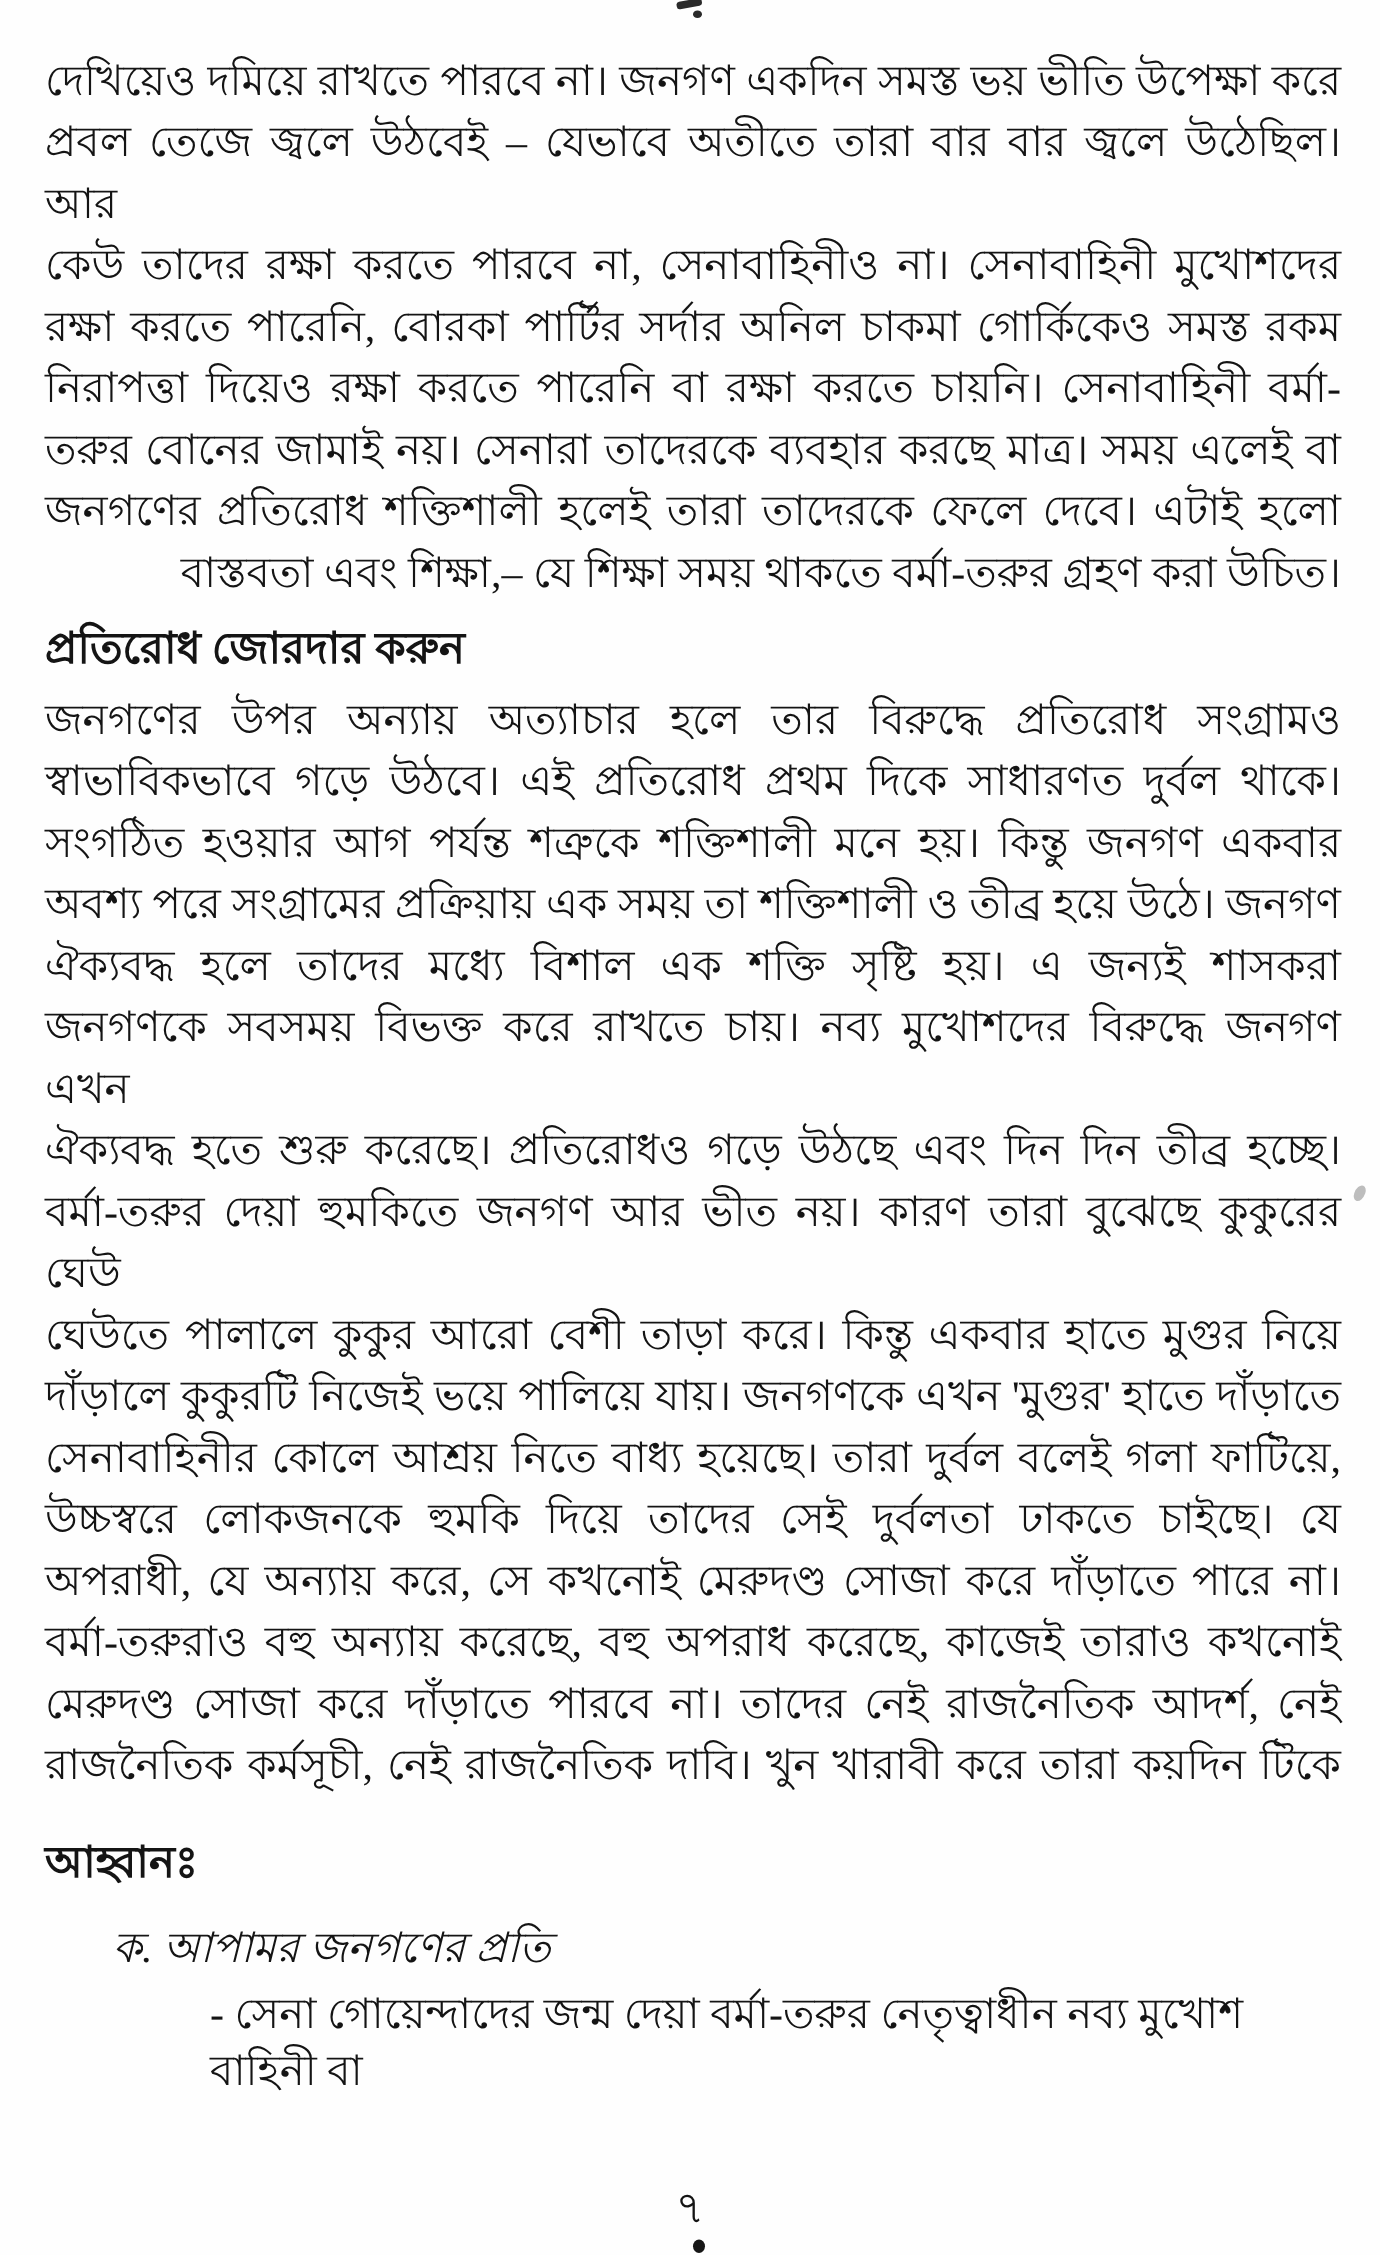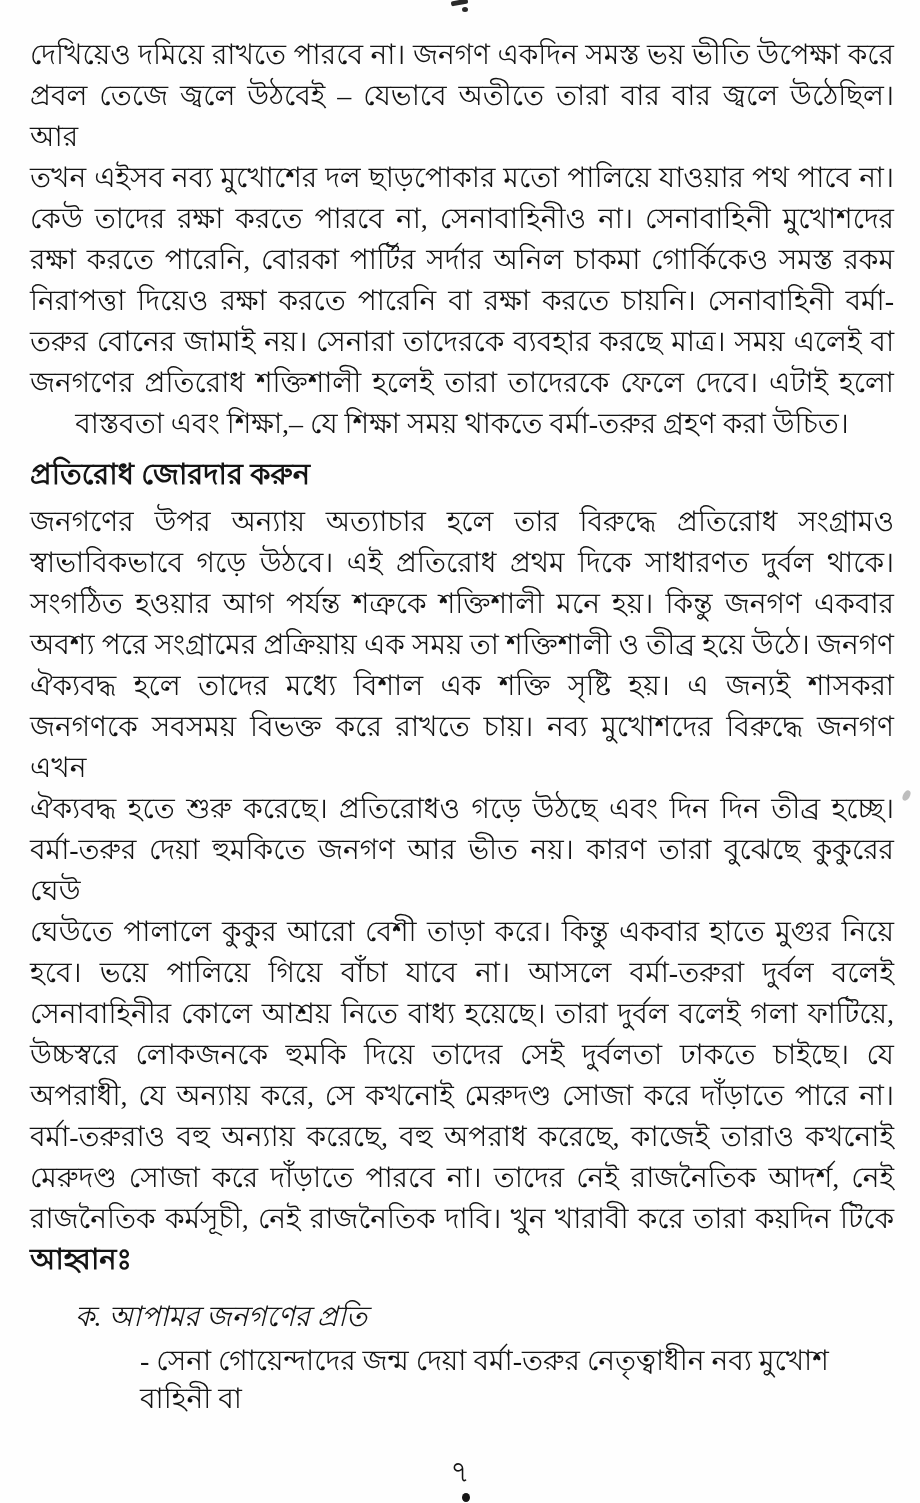--- a/index.html
+++ b/index.html
@@ -20,33 +20,34 @@
     left: 30px; right: 26px; top: 34px;
   }
   .line {
     font-size: 28px;
     line-height: 41px;
     text-align: justify;
     text-align-last: justify;
     white-space: normal;
   }
   .line.last {
-    text-align: center;
+    text-align: right;
     text-align-last: auto;
   }
   .section-heading {
     font-size: 29px;
     font-weight: bold;
     line-height: 41px;
     margin: 10px 0 6px 0;
   }
   .appeal-heading {
     font-size: 29px;
     font-weight: bold;
     line-height: 41px;
+    margin-top: 24px;
   }
   .appeal-sub {
     font-size: 28px;
     font-style: italic;
     line-height: 38px;
     margin-left: 45px;
     margin-top: 18px;
   }
   .appeal-bullet-1 {
     font-size: 28px;
@@ -103,42 +104,41 @@
   <div class="artifact-top-dash"></div>
   <div class="artifact-top-dot"></div>
   <div class="artifact-right-smudge"></div>
   <div class="artifact-bottom-dot"></div>
 
   <div class="content">
 
     <div>
       <div class="line">দেখিয়েও দমিয়ে রাখতে পারবে না। জনগণ একদিন সমস্ত ভয় ভীতি উপেক্ষা করে</div>
       <div class="line">প্রবল তেজে জ্বলে উঠবেই – যেভাবে অতীতে তারা বার বার জ্বলে উঠেছিল। আর</div>
-      <div class="line">তখন এইসব নব্য মুখোশের দল ছাড়পোকার মতো পালিয়ে যাওয়ার পথ পাবে না।</div>
       <div class="line">কেউ তাদের রক্ষা করতে পারবে না, সেনাবাহিনীও না। সেনাবাহিনী মুখোশদের</div>
       <div class="line">রক্ষা  করতে পারেনি, বোরকা পার্টির সর্দার অনিল চাকমা গোর্কিকেও সমস্ত রকম</div>
       <div class="line">নিরাপত্তা দিয়েও রক্ষা করতে পারেনি বা রক্ষা করতে চায়নি। সেনাবাহিনী বর্মা-</div>
       <div class="line">তরুর বোনের জামাই নয়। সেনারা তাদেরকে ব্যবহার করছে মাত্র। সময় এলেই বা</div>
       <div class="line">জনগণের প্রতিরোধ শক্তিশালী হলেই তারা তাদেরকে ফেলে দেবে। এটাই হলো</div>
       <div class="line last">বাস্তবতা এবং শিক্ষা,– যে শিক্ষা সময় থাকতে বর্মা-তরুর গ্রহণ করা উচিত।</div>
     </div>
 
     <div class="section-heading">প্রতিরোধ জোরদার করুন</div>
 
     <div>
       <div class="line">জনগণের উপর অন্যায় অত্যাচার হলে তার বিরুদ্ধে প্রতিরোধ সংগ্রামও</div>
       <div class="line">স্বাভাবিকভাবে গড়ে উঠবে। এই প্রতিরোধ প্রথম দিকে সাধারণত দুর্বল থাকে।</div>
       <div class="line">সংগঠিত হওয়ার আগ পর্যন্ত শত্রুকে শক্তিশালী মনে হয়। কিন্তু জনগণ একবার</div>
       <div class="line">অবশ্য পরে সংগ্রামের প্রক্রিয়ায় এক সময় তা শক্তিশালী ও তীব্র হয়ে উঠে। জনগণ</div>
       <div class="line">ঐক্যবদ্ধ হলে তাদের মধ্যে বিশাল এক শক্তি সৃষ্টি হয়। এ জন্যই শাসকরা</div>
       <div class="line">জনগণকে সবসময় বিভক্ত করে রাখতে চায়। নব্য মুখোশদের বিরুদ্ধে জনগণ এখন</div>
       <div class="line">ঐক্যবদ্ধ হতে শুরু করেছে। প্রতিরোধও গড়ে উঠছে এবং দিন দিন তীব্র হচ্ছে।</div>
       <div class="line">বর্মা-তরুর দেয়া হুমকিতে জনগণ আর ভীত নয়। কারণ তারা বুঝেছে কুকুরের ঘেউ</div>
       <div class="line">ঘেউতে পালালে কুকুর আরো বেশী তাড়া করে। কিন্তু একবার হাতে মুগুর নিয়ে</div>
-      <div class="line">হবে। ভয়ে পালিয়ে গিয়ে বাঁচা যাবে না। আসলে বর্মা-তরুরা দুর্বল বলেই</div>
+      <div class="line">দাঁড়ালে কুকুরটি নিজেই ভয়ে পালিয়ে যায়। জনগণকে এখন 'মুগুর' হাতে দাঁড়াতে</div>
       <div class="line">সেনাবাহিনীর কোলে আশ্রয় নিতে বাধ্য হয়েছে। তারা দুর্বল বলেই গলা ফাটিয়ে,</div>
       <div class="line">উচ্চস্বরে লোকজনকে হুমকি দিয়ে তাদের সেই দুর্বলতা ঢাকতে চাইছে। যে</div>
       <div class="line">অপরাধী, যে অন্যায় করে, সে কখনোই মেরুদণ্ড সোজা করে দাঁড়াতে পারে না।</div>
       <div class="line">বর্মা-তরুরাও বহু অন্যায় করেছে, বহু অপরাধ করেছে, কাজেই তারাও কখনোই</div>
       <div class="line">মেরুদণ্ড সোজা করে দাঁড়াতে পারবে না। তাদের নেই রাজনৈতিক আদর্শ, নেই</div>
       <div class="line">রাজনৈতিক কর্মসূচী, নেই রাজনৈতিক দাবি। খুন খারাবী করে তারা কয়দিন টিকে</div>
     </div>
 
     <div class="appeal-heading">আহ্বানঃ</div>
     <div class="appeal-sub">ক. আপামর জনগণের প্রতি</div>

